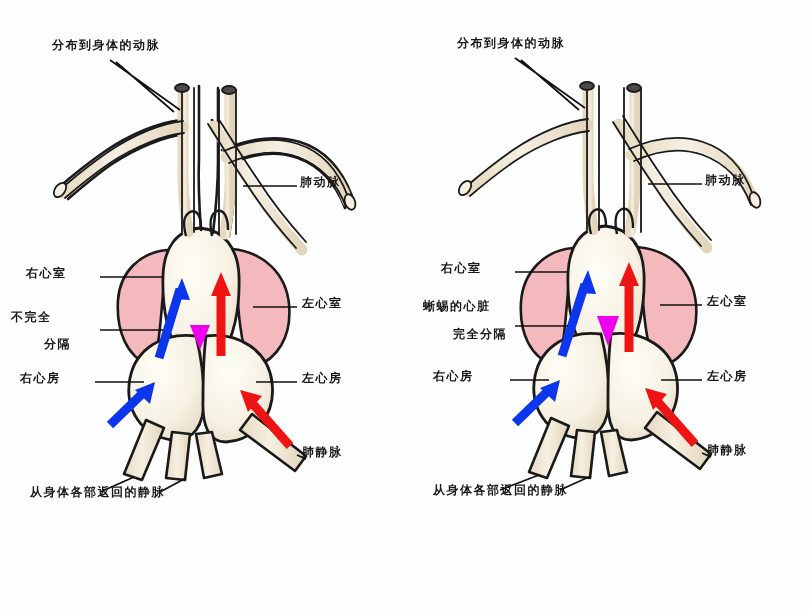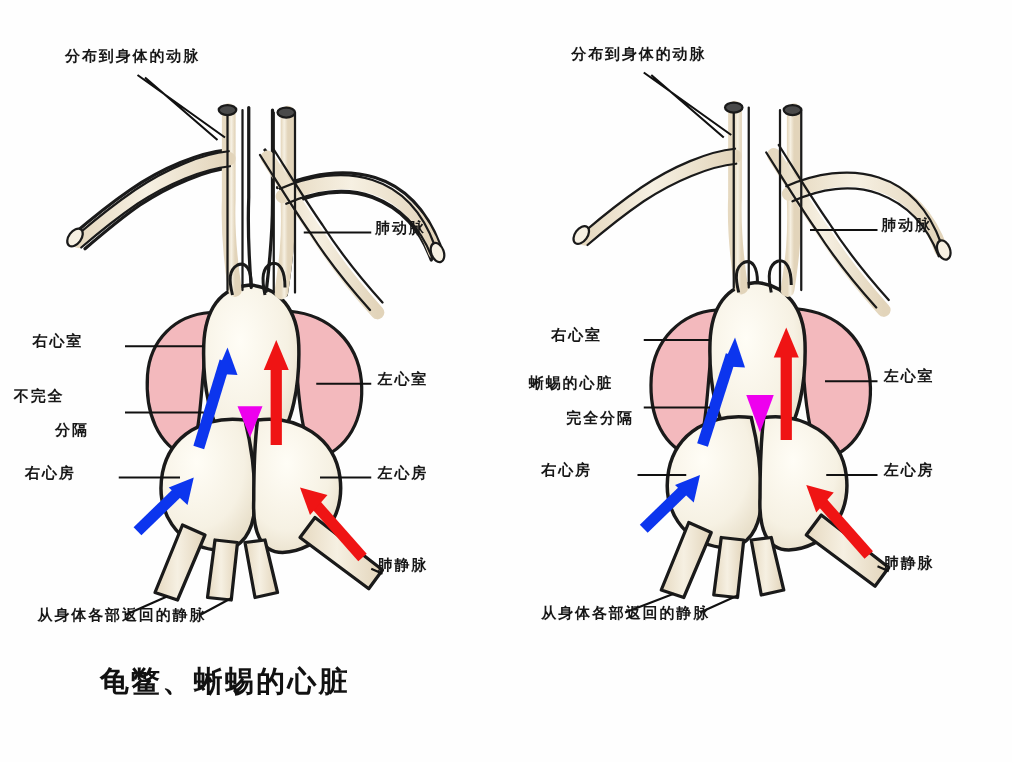--- a/index.html
+++ b/index.html
@@ -191,21 +191,20 @@
     <div class="lbl" style="left:300px; top:175px;">肺动脉</div>
     <div class="lbl" style="left:26px; top:266px;">右心室</div>
     <div class="lbl" style="left:302px; top:296px;">左心室</div>
     <div class="lbl two-line" style="left:11px; top:309px;">不完全</div>
     <div class="lbl two-line" style="left:44px; top:336px;">分隔</div>
     <div class="lbl" style="left:20px; top:371px;">右心房</div>
     <div class="lbl" style="left:302px; top:371px;">左心房</div>
     <div class="lbl" style="left:302px; top:445px;">肺静脉</div>
     <div class="lbl" style="left:30px; top:485px;">从身体各部返回的静脉</div>
 
-    <div class="panel-title" style="left:80px; top:530px;">龟鳖、蜥蜴的心脏</div>
   </div>
 
   <div class="panel" id="panel-right">
 
     <svg class="svg-layer" viewBox="0 0 405 610">
       <defs>
         <linearGradient id="vesselGradR" x1="0" y1="0" x2="1" y2="0">
           <stop offset="0%" stop-color="#e6d9c0"></stop>
           <stop offset="45%" stop-color="#f6f0e2"></stop>
           <stop offset="100%" stop-color="#e2d4ba"></stop>

